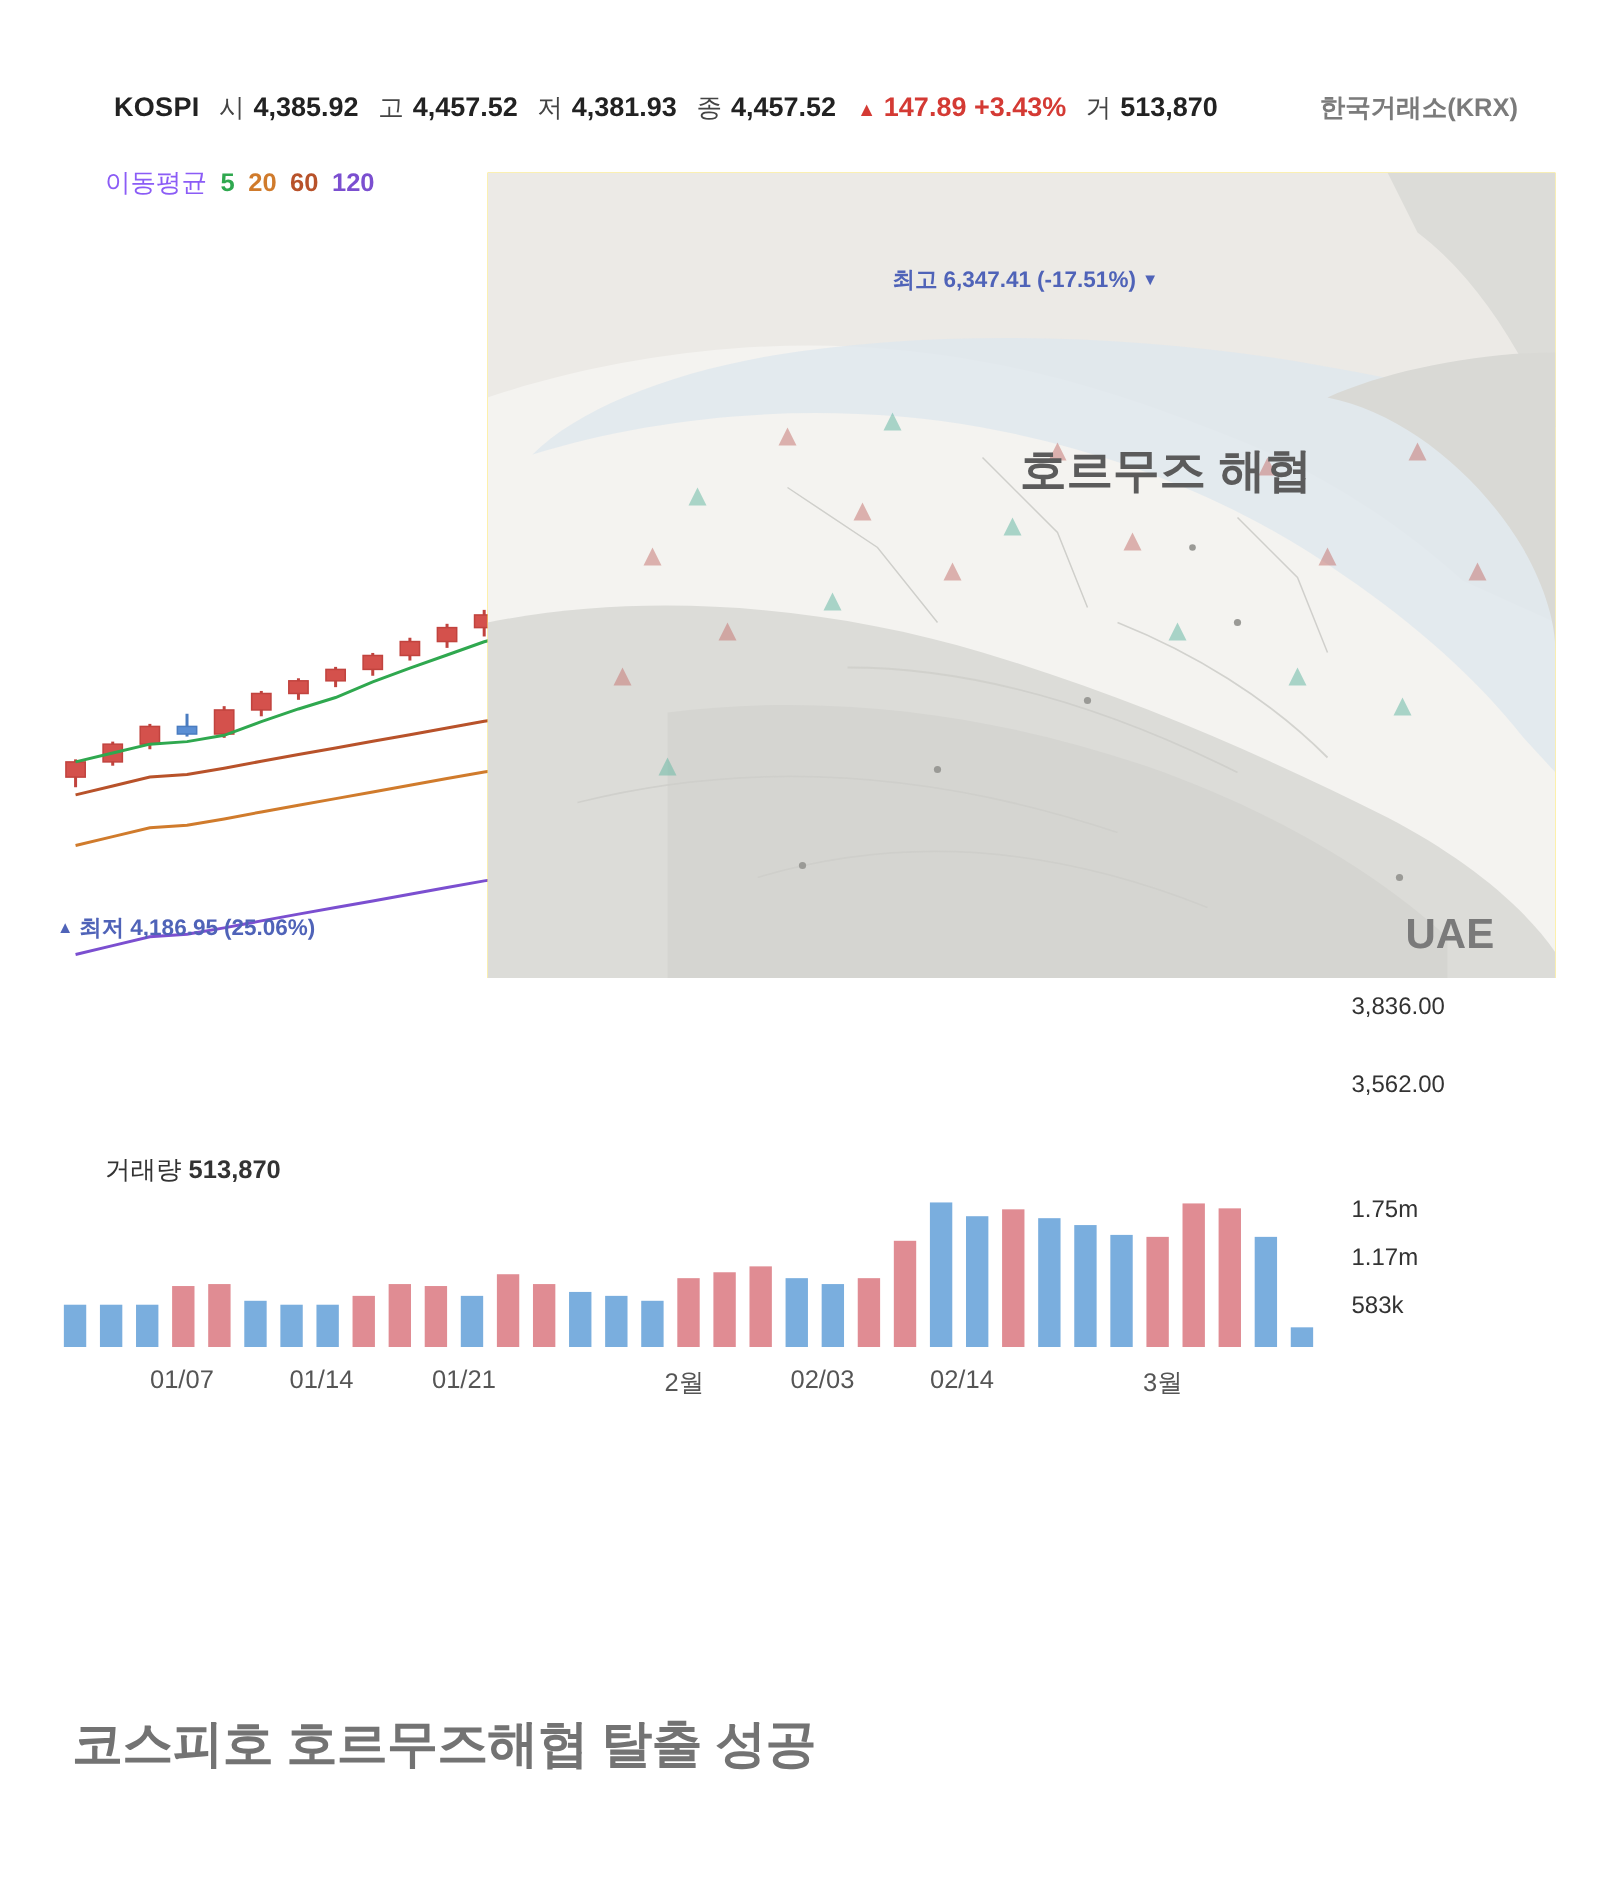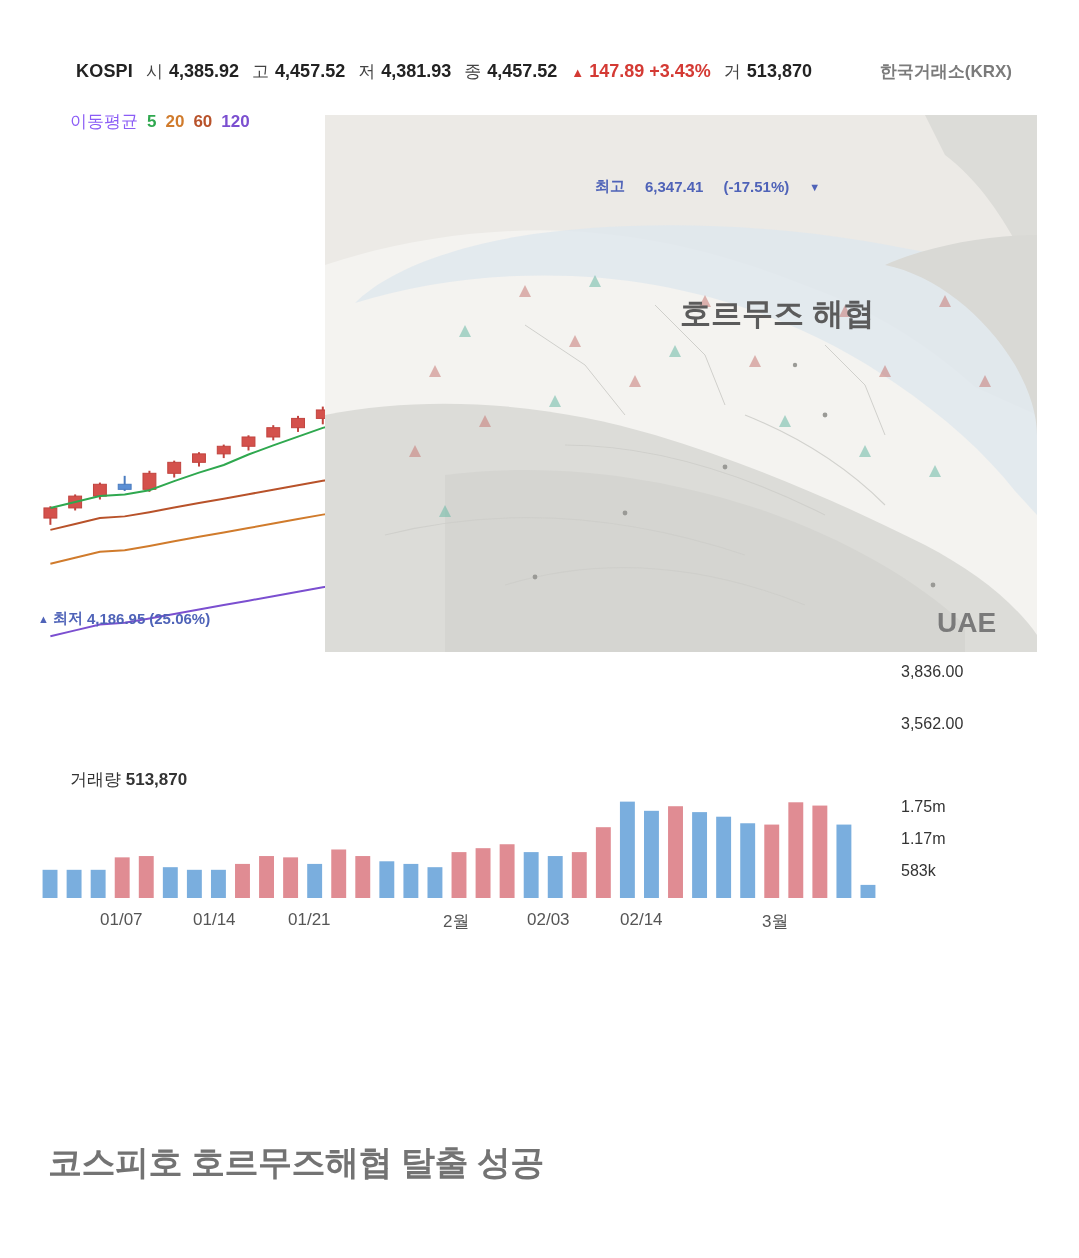--- a/index.html
+++ b/index.html
@@ -134,21 +134,21 @@
 
   
   .hi-annot {
     position: absolute;
     left: 595px; top: 177px;
     font-size: 15px;
     color: #4f63b8;
     font-weight: bold;
     display: flex;
     align-items: center;
-    gap: 20px;
+    gap: 4px;
   }
   .hi-annot .t { font-size: 11px; }
   .lo-annot {
     position: absolute;
     left: 38px; top: 609px;
     font-size: 15px;
     color: #4f63b8;
     font-weight: bold;
     display: flex;
     align-items: center;

